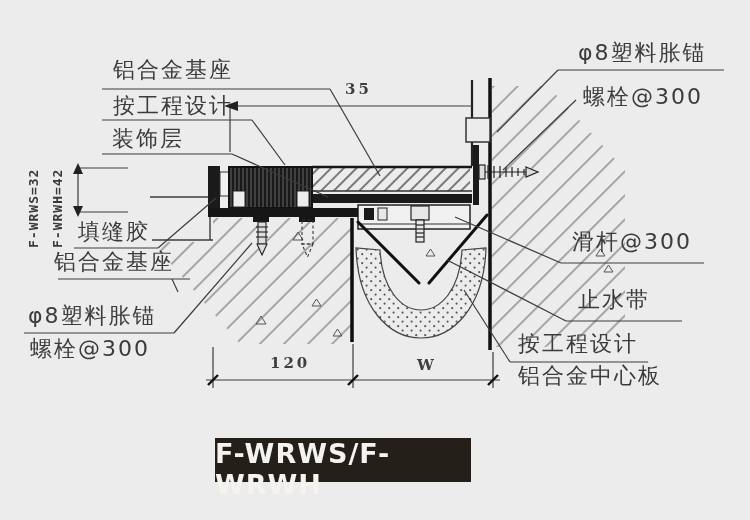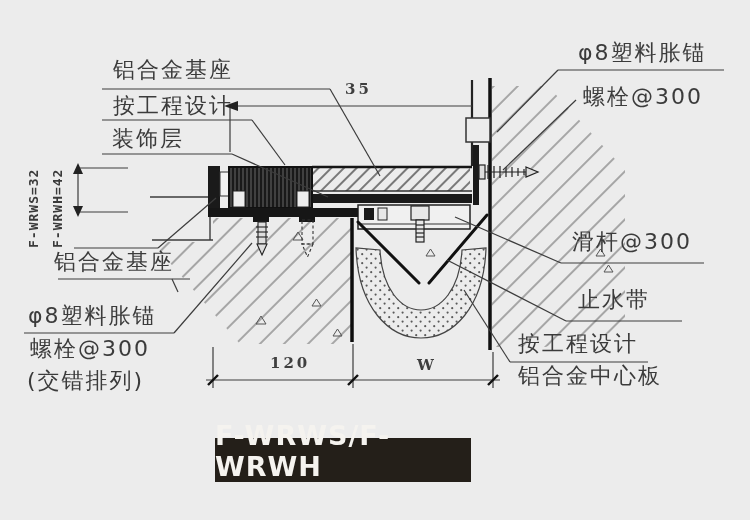--- a/index.html
+++ b/index.html
@@ -17,21 +17,21 @@
     position:absolute;font-family:"DejaVu Sans Mono",monospace;font-size:13px;
     color:#3a3a3a;transform:rotate(-90deg);transform-origin:0 0;
     white-space:nowrap;letter-spacing:1px;font-weight:600;
   }
   .dim{
     position:absolute;font-family:"DejaVu Serif",serif;font-size:15px;
     color:#3f3f3f;letter-spacing:3px;font-weight:700;white-space:nowrap;
   }
   .title-box{
     position:absolute;left:215px;top:438px;width:256px;height:44px;
-    background:#241f19;color:#f5f3ef;display:flex;align-items:flex-end;
+    background:#241f19;color:#f5f3ef;display:flex;align-items:flex-start;
     justify-content:center;font-size:27px;font-weight:600;letter-spacing:1px;
     font-family:"DejaVu Sans",sans-serif;
   }
 </style>
 </head>
 <body>
 
 <div class="stage">
 
   <svg width="750" height="520" viewBox="0 0 750 520">
@@ -188,24 +188,24 @@
     <g stroke="#111" stroke-width="2.4">
       <line x1="208" y1="385" x2="218" y2="375"></line>
       <line x1="348" y1="385" x2="358" y2="375"></line>
       <line x1="488" y1="385" x2="498" y2="375"></line>
     </g>
   </svg>
 
   <div class="lbl" style="left:113px;top:58px">铝合金基座</div>
   <div class="lbl" style="left:113px;top:94px">按工程设计</div>
   <div class="lbl" style="left:112px;top:127px">装饰层</div>
+  <div class="lbl" style="left:78px;top:220px">填缝胶</div>
   <div class="lbl" style="left:54px;top:250px">铝合金基座</div>
   <div class="lbl" style="left:28px;top:304px">φ8塑料胀锚</div>
   <div class="lbl" style="left:30px;top:337px">螺栓@300</div>
-  <div class="lbl" style="left:27px;top:369px">(交错排列)</div>
 
   <div class="lbl" style="left:578px;top:41px">φ8塑料胀锚</div>
   <div class="lbl" style="left:583px;top:85px">螺栓@300</div>
   <div class="lbl" style="left:572px;top:230px">滑杆@300</div>
   <div class="lbl" style="left:578px;top:288px">止水带</div>
   <div class="lbl" style="left:518px;top:332px">按工程设计</div>
   <div class="lbl" style="left:518px;top:364px">铝合金中心板</div>
 
   <div class="vlbl" style="left:26px;top:248px">F-WRWS=32</div>
   <div class="vlbl" style="left:50px;top:248px">F-WRWH=42</div>

